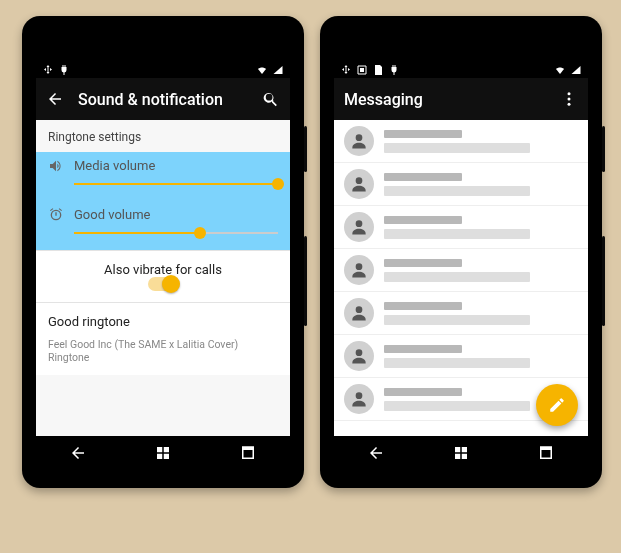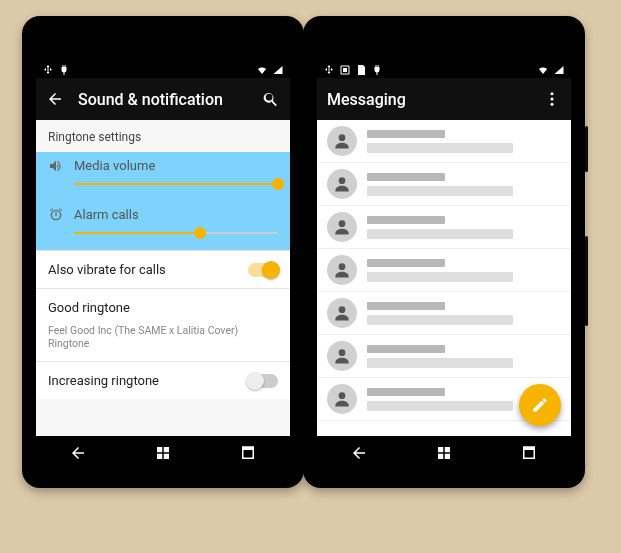--- a/index.html
+++ b/index.html
@@ -13,21 +13,21 @@
   }
   .phone {
     position: absolute;
     width: 282px;
     height: 472px;
     background: #000;
     border-radius: 18px;
     box-shadow: 0 4px 10px rgba(0,0,0,0.3);
   }
   .phone.left { left: 22px; top: 16px; }
-  .phone.right { left: 303px; top: 16px; }
+  .phone.right { left: 320px; top: 16px; }
   
   .phone::before, .phone::after {
     content: "";
     position: absolute;
     background: #0a0a0a;
     border-radius: 2px;
   }
   .phone::before { right: -3px; top: 110px; width: 3px; height: 46px; }
   .phone::after  { right: -3px; top: 220px; width: 3px; height: 90px; }
   .screen {
@@ -98,21 +98,21 @@
     position:absolute; left:0; top:6px; height:2px; background:#f6b400;
   }
   .thumb {
     position:absolute; top:1px; width:12px; height:12px; border-radius:50%;
     background:#f6b400; transform:translateX(-50%);
   }
   .list-item {
     padding: 11px 12px;
     border-top: 1px solid #e3e3e3;
     background:#fff;
-    display:flex; align-items:center; justify-content:space-between;
+    display:flex; align-items:center; justify-content:space-between;flex-direction:column;
   }
   .list-item .primary { font-size:13px; color:#222; }
   .list-item .secondary { font-size:10.5px; color:#888; margin-top:9px; }
   .switch {
     width:30px; height:14px; border-radius:7px; position:relative;
   }
   .switch.on { background:#f9dd98; }
   .switch.off { background:#ccc; }
   .switch::after {
     content:""; position:absolute; top:-2px; width:18px; height:18px;
@@ -202,21 +202,21 @@
             <div class="thumb" style="left:100%"></div>
           </div>
         </div>
       </div>
 
       <div class="slider-row">
         <span class="slider-icon"><svg viewBox="0 0 24 24">
               <path d="M12 4a8 8 0 1 0 8 8 8 8 0 0 0-8-8zm0 14a6 6 0 1 1 6-6 6 6 0 0 1-6 6zM7 2L3 5l1 1 4-3zm10 0l-1 1 4 3 1-1zM11 8h2v5h-2z"></path>
             </svg></span>
         <div class="slider-body">
-          <div class="slider-label">Alarm calls</div>
+          <div class="slider-label">Good volume</div>
           <div class="slider-track">
             <div class="track-bg"></div>
             <div class="track-fill" style="width:62%"></div>
             <div class="thumb" style="left:62%"></div>
           </div>
         </div>
       </div>
 
 
       <div class="list-item">
@@ -227,26 +227,20 @@
       </div>
 
 
       <div class="list-item">
         <div>
           <div class="primary">Good ringtone</div>
           <div class="secondary">Feel Good Inc (The SAME x Lalitia Cover) Ringtone</div>
         </div>
       </div>
 
-      <div class="list-item">
-        <div>
-          <div class="primary">Increasing ringtone</div>
-        </div>
-        <div class="switch off"></div>
-      </div>
 
     </div>
   </div>
 
   <div class="navbar">
     <span class="nicon"><svg viewBox="0 0 24 24">
           <path d="M20 11H7.8l5.6-5.6L12 4l-8 8 8 8 1.4-1.4L7.8 13H20z"></path>
         </svg></span>
     <span class="nicon"><svg viewBox="0 0 24 24">
           <path d="M4 4h7v7H4zM13 4h7v7h-7zM4 13h7v7H4zM13 13h7v7h-7z"></path>

